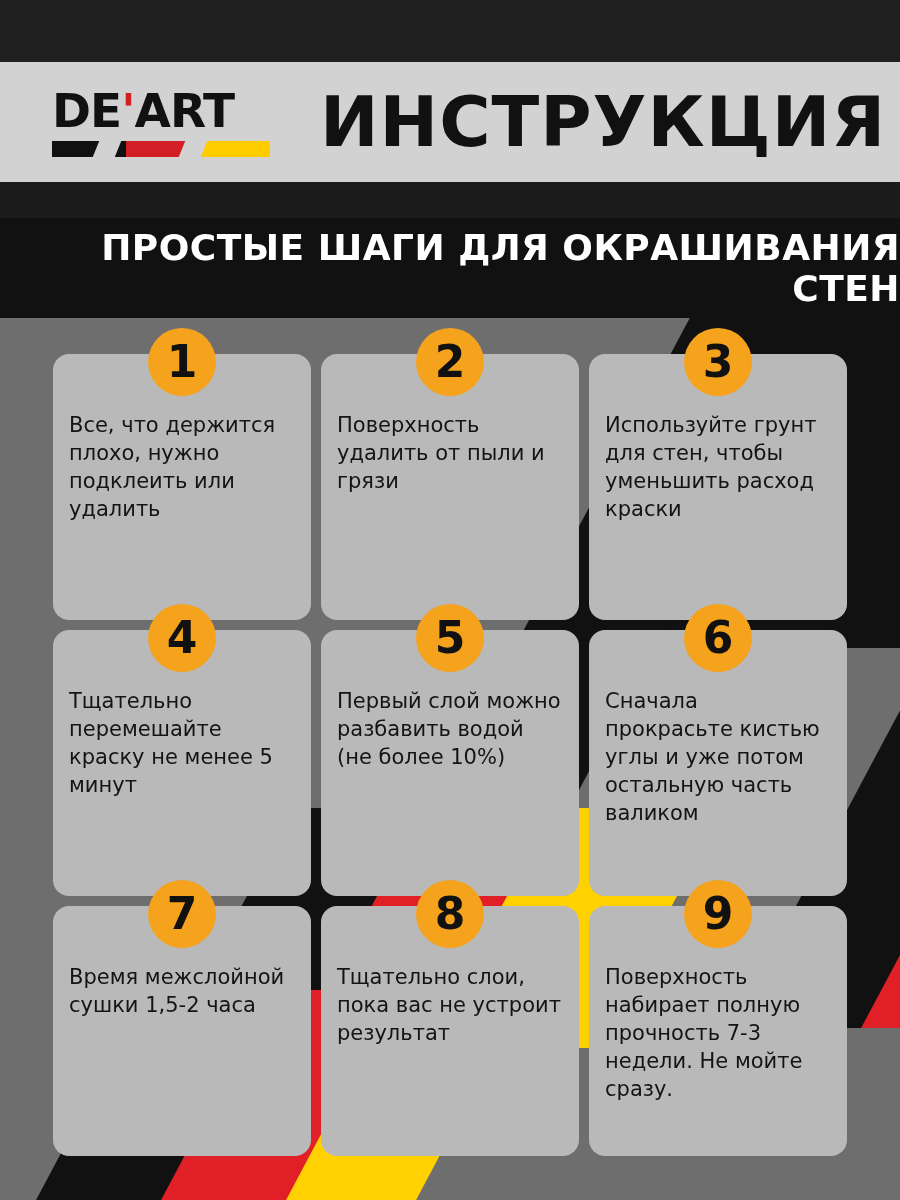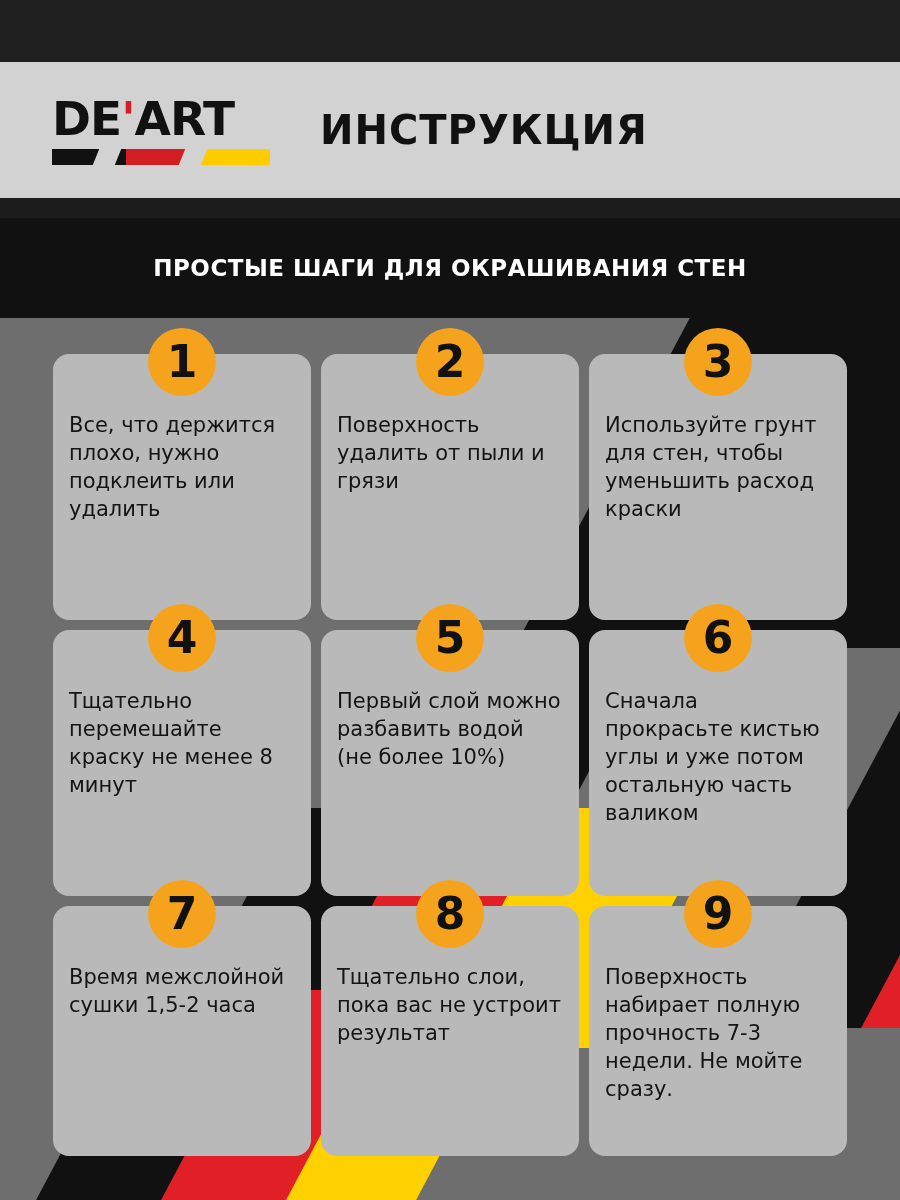--- a/index.html
+++ b/index.html
@@ -17,21 +17,21 @@
   }
 
   
   .top-strip {
     position:absolute; top:0; left:0; width:900px; height:62px;
     background:#202020;
   }
 
   
   .header-band {
-    position:absolute; top:62px; left:0; width:900px; height:136px;
+    position:absolute; top:62px; left:0; width:900px; height:120px;
     background:#d2d2d2;
     display:flex; align-items:center;
   }
   .logo-block {
     margin-left:52px;
     width:228px;
   }
   .logo-word {
     font-family:"DejaVu Sans", sans-serif;
     font-weight:bold;
@@ -50,39 +50,40 @@
   .flag-bars .slash {
     position:absolute; top:0; left:44px; width:22px; height:16px;
     background:#d2d2d2; transform:skewX(-22deg);
   }
   .flag-bars .slash2 { left:130px; }
 
   .header-title {
     margin-left:40px;
     font-family:"DejaVu Sans", sans-serif;
     font-weight:bold;
-    font-size:40px;
+    font-size:70px;
     letter-spacing:1px;
     color:#111;
     line-height:1;
   }
 
   
   .sub-band {
     position:absolute; top:218px; left:0; width:900px; height:100px;
     background:#111;
     display:flex; align-items:center; justify-content:center;
   }
   .sub-title {
     color:#fff;
     font-family:"DejaVu Sans", sans-serif;
     font-weight:bold;
-    font-size:23px;
+    font-size:36px;
     letter-spacing:0.5px;
-    text-align:left;
+    text-align:right;
+    margin-left:28px;
   }
 
   
   .body-area {
     position:absolute; top:318px; left:0; width:900px; height:882px;
     background:#6e6e6e;
     overflow:hidden;
   }
   
   .wedge {
@@ -205,21 +206,21 @@
         <div class="card-text">Поверхность удалить от пыли и грязи</div>
       </div>
 
       <div class="card">
         <div class="badge">3</div>
         <div class="card-text">Используйте грунт для стен, чтобы уменьшить расход краски</div>
       </div>
 
       <div class="card row2">
         <div class="badge">4</div>
-        <div class="card-text">Тщательно перемешайте краску не менее 8 минут</div>
+        <div class="card-text">Тщательно перемешайте краску не менее 5 минут</div>
       </div>
 
       <div class="card row2">
         <div class="badge">5</div>
         <div class="card-text">Первый слой можно разбавить водой (не более 10%)</div>
       </div>
 
       <div class="card row2">
         <div class="badge">6</div>
         <div class="card-text">Сначала прокрасьте кистью углы и уже потом остальную часть валиком</div>

